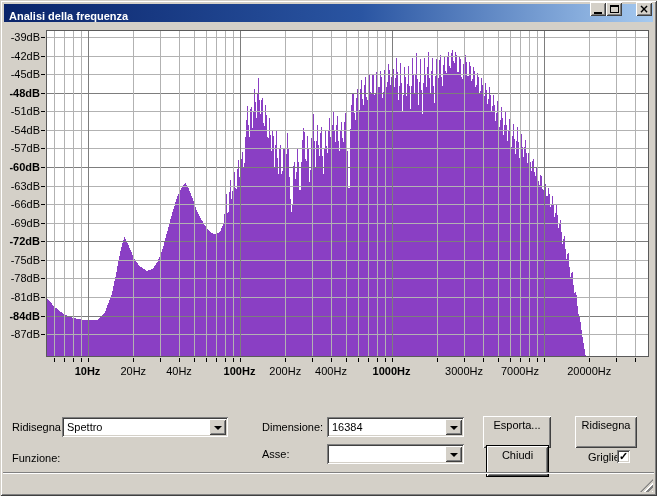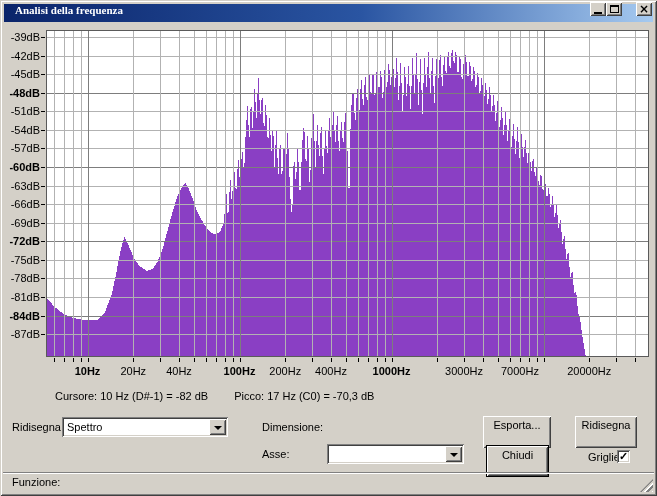--- a/index.html
+++ b/index.html
@@ -7,21 +7,21 @@
   .window{
     position:relative;width:657px;height:496px;background:#d4d0c8;
     font-family:"Liberation Sans",sans-serif;font-size:11px;color:#000;
     box-shadow: inset 1px 1px 0 #d4d0c8, inset -1px -1px 0 #404040,
                 inset 2px 2px 0 #ffffff, inset -2px -2px 0 #808080;
     overflow:hidden;
   }
   .titlebar{
     position:absolute;left:4px;top:4px;right:4px;height:18px;
     background:linear-gradient(90deg,#0a246a 0%,#2a55a2 55%,#a6caf0 100%);
-    display:flex;align-items:flex-start;padding-left:11px;font-family:Liberation Serif, serif;
+    display:flex;align-items:flex-end;padding-left:5px;
   }
   .titletext{color:#fff;font-weight:bold;font-size:11px;letter-spacing:0;}
   .winbtn{
     position:absolute;top:2px;width:16px;height:14px;background:#d4d0c8;
     box-shadow: inset 1px 1px 0 #ffffff, inset -1px -1px 0 #404040,
                 inset 2px 2px 0 #d4d0c8, inset -2px -2px 0 #808080;
     display:flex;align-items:center;justify-content:center;
   }
   .btn-min{right:51px;} .btn-max{right:35px;} .btn-close{right:5px;}
   .glyph-min{display:block;width:8px;height:2px;background:#000;margin-top:7px;}
@@ -218,36 +218,39 @@
       <text x="179.0131186818503" y="367" text-anchor="middle" font-weight="normal">40Hz</text>
       <text x="239.5" y="367" text-anchor="middle" font-weight="bold">100Hz</text>
       <text x="285.25655934092515" y="367" text-anchor="middle" font-weight="normal">200Hz</text>
       <text x="331.0131186818503" y="367" text-anchor="middle" font-weight="normal">400Hz</text>
       <text x="391.5" y="367" text-anchor="middle" font-weight="bold">1000Hz</text>
       <text x="464.0224307173887" y="367" text-anchor="middle" font-weight="normal">3000Hz</text>
       <text x="519.9549020821671" y="367" text-anchor="middle" font-weight="normal">7000Hz</text>
       <text x="589.2565593409252" y="367" text-anchor="middle" font-weight="normal">20000Hz</text>
     </svg>
 
-  <div class="statusline">
-    <span>Cursore: 10 Hz (D#-1) = -82 dB</span><span class="peak">Picco: 17 Hz (C0) = -70,3 dB</span>
-  </div>
 
   <span class="ctl-label" style="left:12px;top:421px;">Ridisegna:</span>
   <div class="combo" style="left:62px;top:417px;width:166px;">
     <span class="val">Spettro</span>
     <span class="dd">
         <span class="tri"></span>
       </span>
   </div>
   <span class="ctl-label" style="left:262px;top:421px;">Dimensione:</span>
+  <div class="combo" style="left:327px;top:417px;width:137px;">
+    <span class="val">16384</span>
+    <span class="dd">
+        <span class="tri"></span>
+      </span>
+  </div>
   <div class="pushbtn" style="left:483px;top:416px;width:68px;">Esporta...</div>
   <div class="pushbtn" style="left:575px;top:416px;width:62px;text-align:center;">Ridisegna</div>
 
-  <span class="ctl-label" style="left:12px;top:476px;">Funzione:</span>
+  <span class="ctl-label" style="left:12px;top:452px;">Funzione:</span>
   <span class="ctl-label" style="left:262px;top:448px;">Asse:</span>
   <div class="combo" style="left:327px;top:444px;width:137px;">
     <span class="dd">
         <span class="tri"></span>
       </span>
   </div>
   <div class="pushbtn defaultbtn" style="left:486px;top:445px;width:63px;">Chiudi</div>
   <span class="ctl-label" style="left:588px;top:451px;">Griglie</span>
   <div class="checkbox" style="left:617px;top:450px;">
     <span class="check">✓</span>

